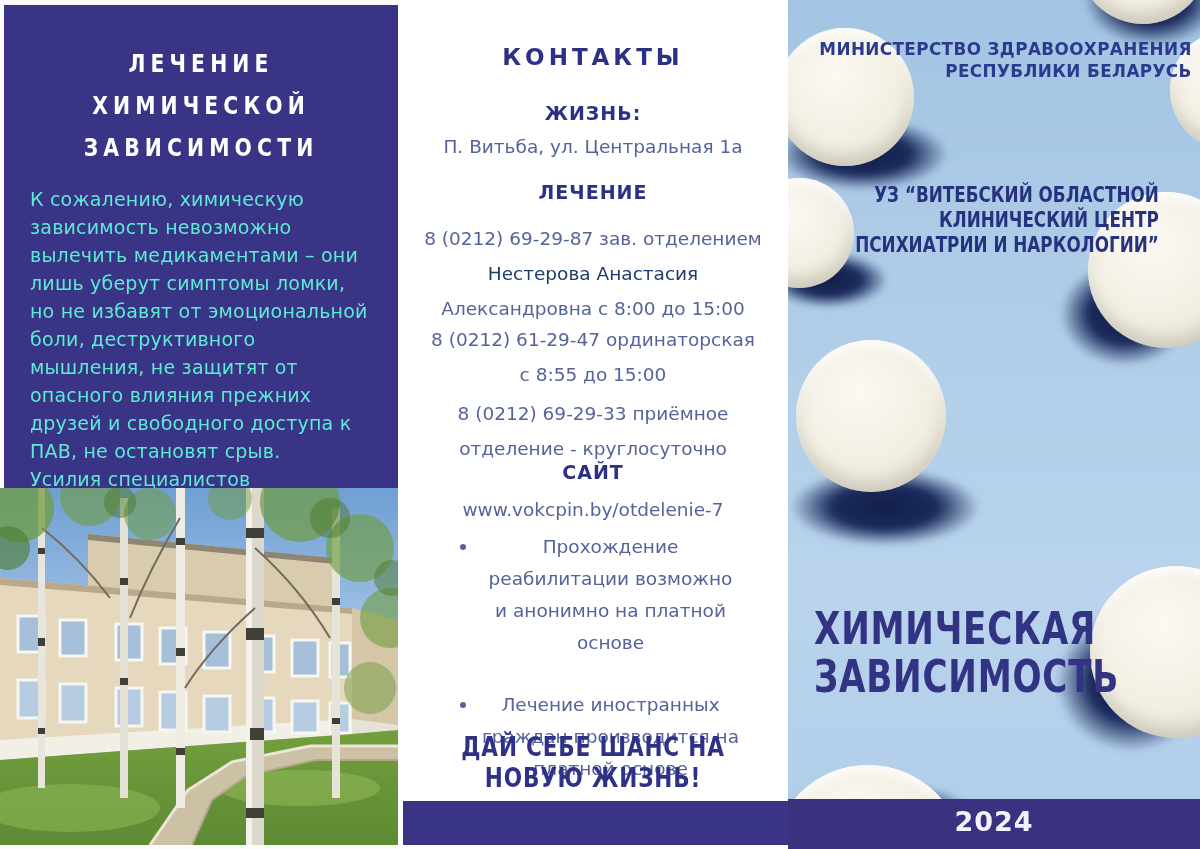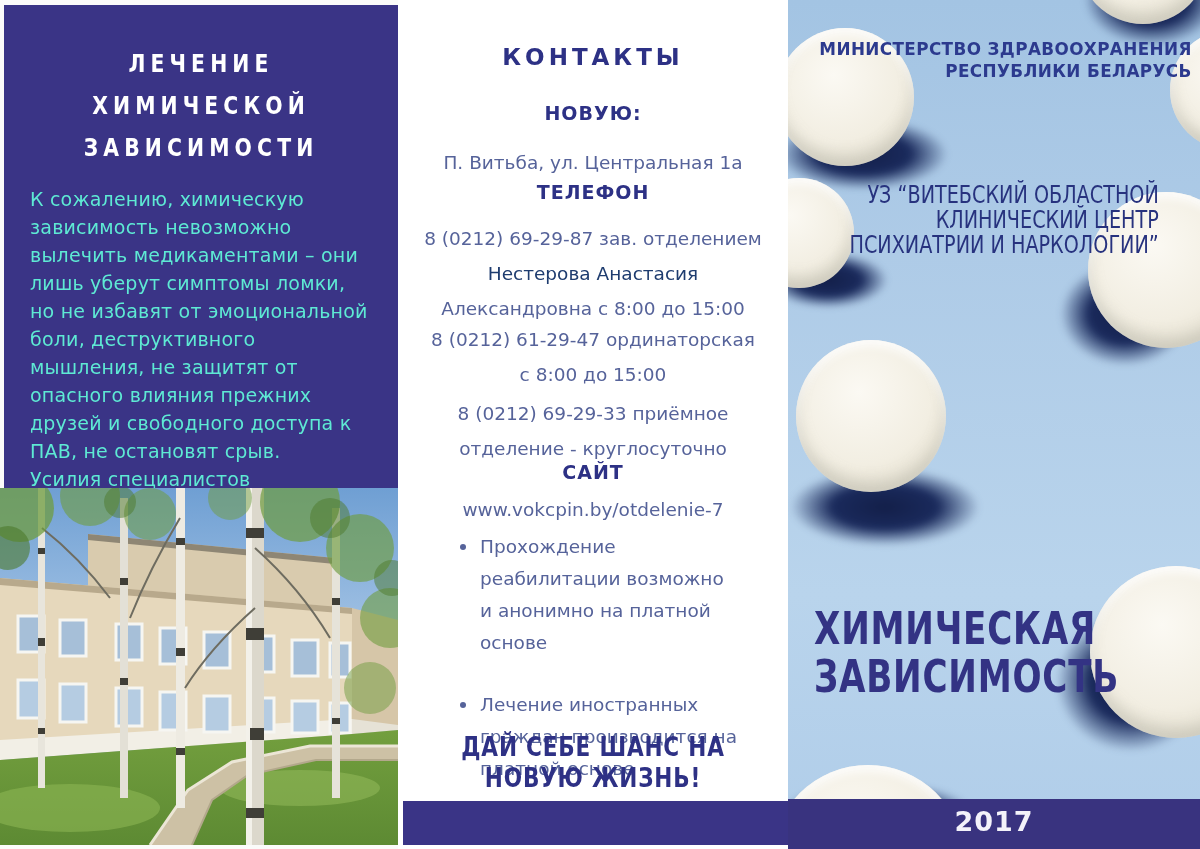--- a/index.html
+++ b/index.html
@@ -34,32 +34,32 @@
   
   .panel-middle {
     position:absolute; left:398px; top:0; width:390px; height:849px;
     background:#ffffff;
   }
   .mid { position:absolute; width:100%; text-align:center; }
   .h-navy { color:#2d3185; font-weight:bold; }
   .slate  { color:#56639a; }
   .contacts-title { top:44px; font-size:23px; letter-spacing:4px; }
   .address-label  { top:102px; font-size:19px; letter-spacing:1px; }
-  .address-value  { top:136px; font-size:18.5px;margin-top:16px; }
+  .address-value  { top:136px; font-size:18.5px; }
   .phone-label    { top:181px; font-size:19px; letter-spacing:1px; }
   .phone-block { line-height:35px; font-size:18.5px; }
   .phone1 { top:221px; }
   .phone1 .hl { color:#1e3c6f; font-weight:500; }
   .phone2 { top:322px; }
   .phone3 { top:396px;text-align:center; }
   .site-label { top:461px; font-size:19px; letter-spacing:1px; }
   .site-url   { top:499px; font-size:18.5px; }
   .bullets {
     position:absolute; left:58px; top:531px; width:285px;
-    text-align:left; list-style:none;
+    text-align:center; list-style:none;
   }
   .bullets li {
     position:relative; padding-left:24px; margin-bottom:30px;
     font-size:18.5px; line-height:32px; color:#56639a;
   }
   .bullets li::before {
     content:""; position:absolute; left:4px; top:13px;
     width:6px; height:6px; border-radius:50%; background:#56639a;
   }
   .slogan {
@@ -86,21 +86,21 @@
     position:absolute; border-radius:50%; z-index:2;
     background:radial-gradient(circle at 42% 34%, #fbf9f3 0%, #f2eee2 55%, #e4dfcf 82%, #ffffff 97%);
     box-shadow: inset 0 -10px 14px rgba(160,160,150,.35), inset 0 6px 10px rgba(255,255,255,.9);
   }
   .rp-text { position:absolute; width:100%; text-align:right; z-index:3; }
   .ministry {
     top:38px; color:#2c3a8e; font-weight:bold; font-size:17.5px; line-height:22px;
   }
   .ministry .cond { display:block; transform:scaleX(.96); letter-spacing:.4px; }
   .clinic {
-    top:183px; color:#27327e; font-weight:normal; font-size:24px; line-height:25px;
+    top:183px; color:#27327e; font-weight:bold; font-size:21px; line-height:25px;
   }
   .clinic .cond { display:block; transform:scaleX(.8); }
   .rp-title {
     position:absolute; left:26px; top:605px; z-index:3;
     color:#333384; font-weight:bold; font-size:45px; line-height:48px;
   }
   .rp-title .cond { display:block; transform:scaleX(.76); transform-origin:0 50%; letter-spacing:1px; }
   .band-right {
     position:absolute; left:0; top:799px; width:412px; height:50px;
     background:#39337f; z-index:4; text-align:center;
@@ -223,34 +223,34 @@
           <circle cx="330" cy="30" r="20" opacity=".5"></circle>
         <circle cx="392" cy="90" r="18" opacity=".5"></circle>
           <circle cx="120" cy="14" r="16" opacity=".5"></circle>
       </g>
     </svg>
   </div>
 
   <div class="panel-middle">
     <div class="mid h-navy contacts-title">КОНТАКТЫ</div>
 
-    <div class="mid h-navy address-label">НОВУЮ:</div>
+    <div class="mid h-navy address-label">ЖИЗНЬ:</div>
     <div class="mid slate address-value">П. Витьба, ул. Центральная 1а</div>
 
-    <div class="mid h-navy phone-label">ТЕЛЕФОН</div>
+    <div class="mid h-navy phone-label">ЛЕЧЕНИЕ</div>
 
     <div class="mid slate phone-block phone1">
       <div>8 (0212) 69-29-87 зав. отделением</div>
       <div class="hl">Нестерова Анастасия</div>
       <div>Александровна с 8:00 до 15:00</div>
     </div>
 
     <div class="mid slate phone-block phone2">
       <div>8 (0212) 61-29-47 ординаторская</div>
-      <div>с 8:00 до 15:00</div>
+      <div>с 8:55 до 15:00</div>
     </div>
 
     <div class="mid slate phone-block phone3">
       <div>8 (0212) 69-29-33 приёмное</div>
       <div>отделение - круглосуточно</div>
     </div>
 
     <div class="mid h-navy site-label">САЙТ</div>
     <div class="mid slate site-url">www.vokcpin.by/otdelenie-7</div>
 
@@ -294,17 +294,17 @@
       <span class="cond">УЗ “ВИТЕБСКИЙ ОБЛАСТНОЙ КЛИНИЧЕСКИЙ ЦЕНТР</span>
       <span class="cond">ПСИХИАТРИИ И НАРКОЛОГИИ”</span>
     </div>
 
     <div class="rp-title">
       <span class="cond">ХИМИЧЕСКАЯ</span>
       <span class="cond">ЗАВИСИМОСТЬ</span>
     </div>
 
     <div class="band-right">
-      <div class="year">2017</div>
+      <div class="year">2024</div>
     </div>
   </div>
 
 </div>
 
 </body></html>

